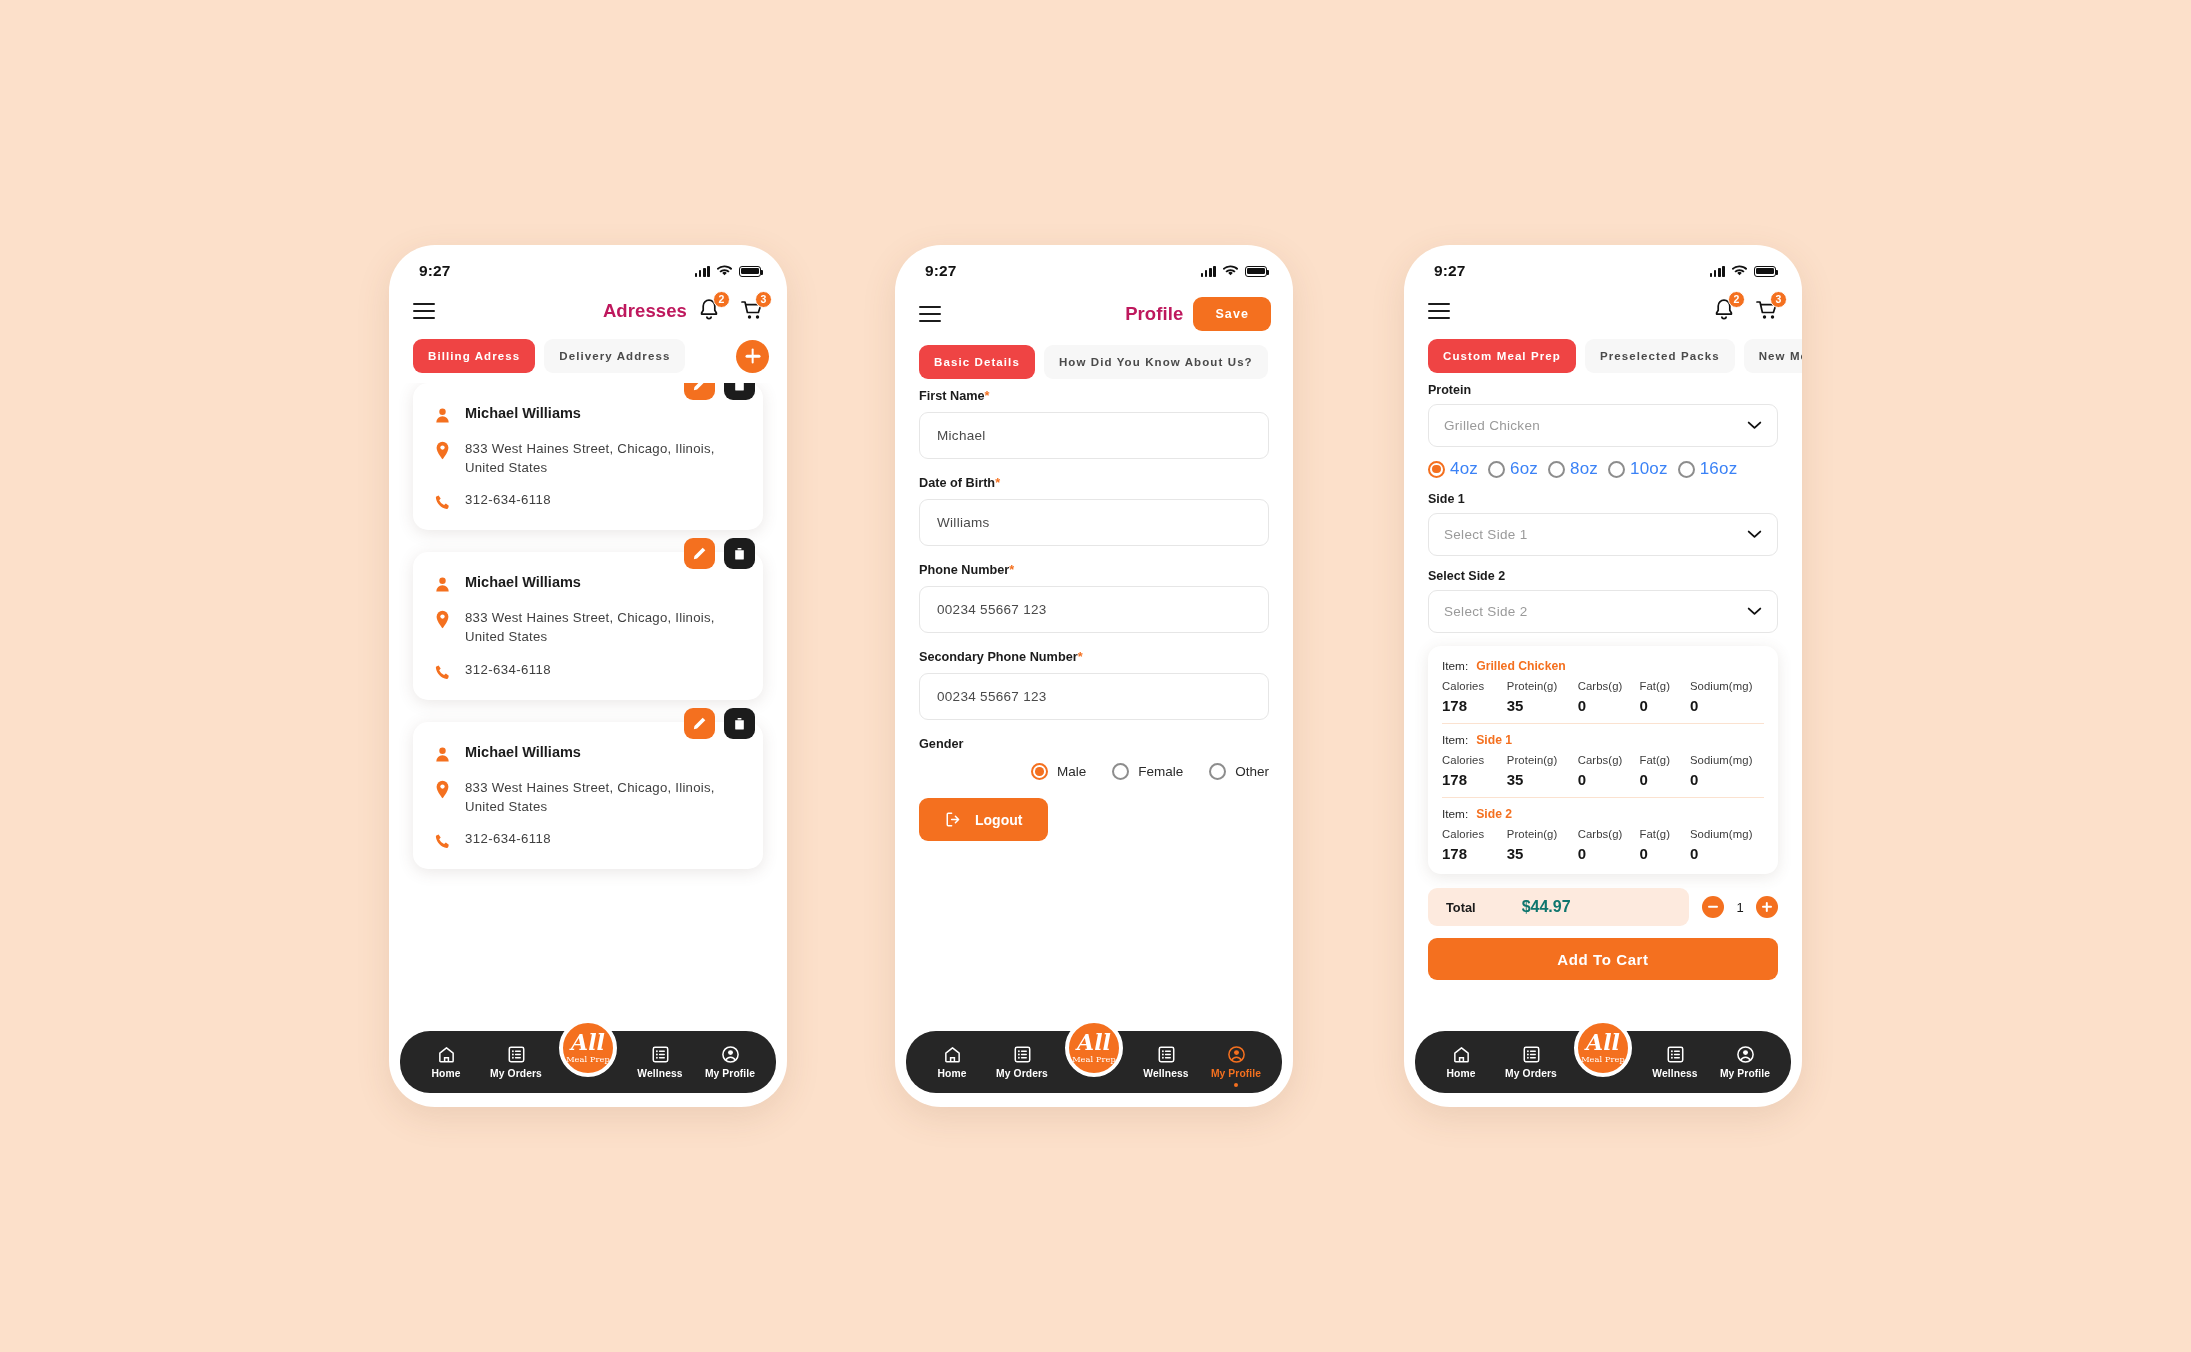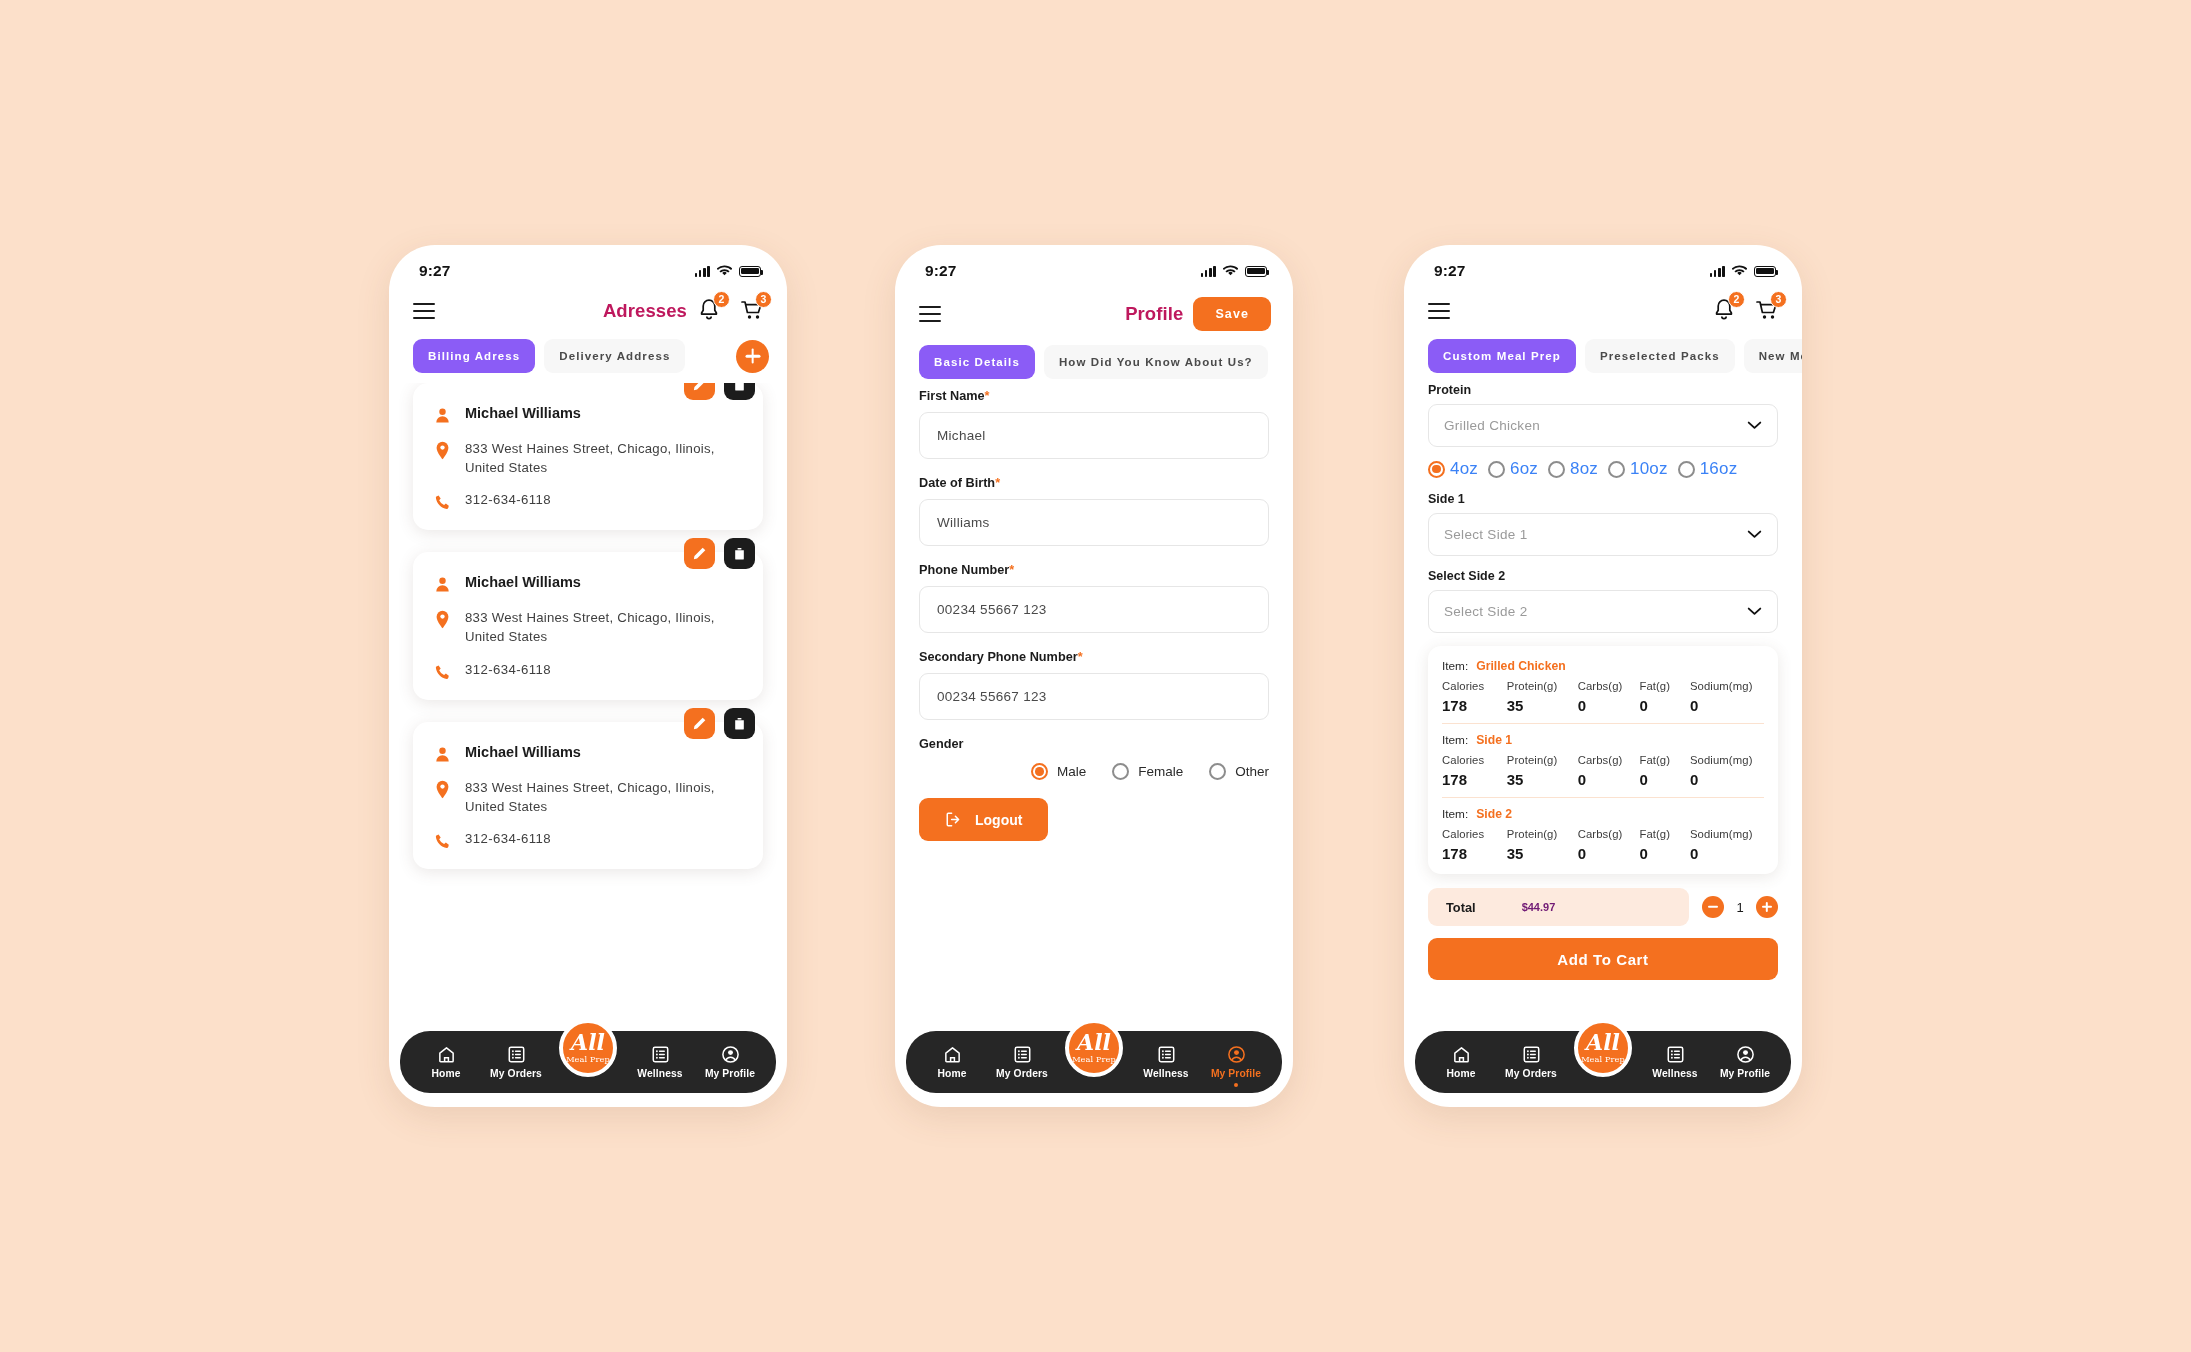--- a/index.html
+++ b/index.html
@@ -73,21 +73,21 @@
   
   .tabs {
     flex: 0 0 auto; display: flex; align-items: center; gap: 9px;
     padding: 6px 18px 10px 24px; overflow: hidden;
   }
   .tab {
     font-size: 11.5px; font-weight: 700; letter-spacing: 1.1px;
     padding: 11px 15px; border-radius: 9px; white-space: nowrap; cursor: pointer;
     background: #f7f7f7; color: #4a4a4a; border: none; font-family: inherit;
   }
-  .tab.active { background: #8b5cf6; color: #fff; }
+  .tab.active { background: #ef4444; color: #fff; }
   .add-fab {
     margin-left: auto; flex: 0 0 auto;
     width: 33px; height: 33px; border-radius: 50%; background: #f4701f;
     position: relative; cursor: pointer; border: none;
   }
   .add-fab::before, .add-fab::after {
     content:""; position: absolute; background:#fff; border-radius: 2px;
     left: 50%; top: 50%; transform: translate(-50%,-50%);
   }
   .add-fab::before { width: 15px; height: 2.7px; }
@@ -163,21 +163,21 @@
   .nutri-item b { color: #f4701f; margin-left: 8px; font-size: 12.2px; }
   .nutri-tbl { display: grid; grid-template-columns: 1.05fr 1.15fr 1fr .82fr 1.2fr; }
   .nutri-tbl .h { font-size: 11.3px; color: #3c3c3c; padding-bottom: 5px; letter-spacing: .1px;}
   .nutri-tbl .v { font-size: 15px; color: #161616; font-weight: 700; }
   .total-row { display: flex; align-items: center; gap: 13px; margin-top: 14px; }
   .total-pill {
     flex: 1 1 auto; background: #fdeade; border-radius: 9px; height: 38px;
     display: flex; align-items: center; padding: 0 18px;
   }
   .total-lbl { font-size: 12.8px; font-weight: 700; color: #1b1b1b; }
-  .total-val { font-size: 11px; font-weight: 700; color: #701a75; margin-left: 46px; }
+  .total-val { font-size: 16px; font-weight: 700; color: #0f766e; margin-left: 46px; }
   .stepper { display: flex; align-items: center; gap: 11px; }
   .step-btn {
     width: 22px; height: 22px; border-radius: 50%; background: #f4701f; border: none;
     position: relative; cursor: pointer; flex: 0 0 auto;
   }
   .step-btn::before { content:""; position:absolute; left:50%; top:50%; transform:translate(-50%,-50%);
     width: 10px; height: 2.4px; background:#fff; border-radius:2px; }
   .step-btn.plus::after { content:""; position:absolute; left:50%; top:50%; transform:translate(-50%,-50%);
     width: 2.4px; height: 10px; background:#fff; border-radius:2px; }
   .step-qty { font-size: 13px; color: #1b1b1b; min-width: 10px; text-align: center; }

